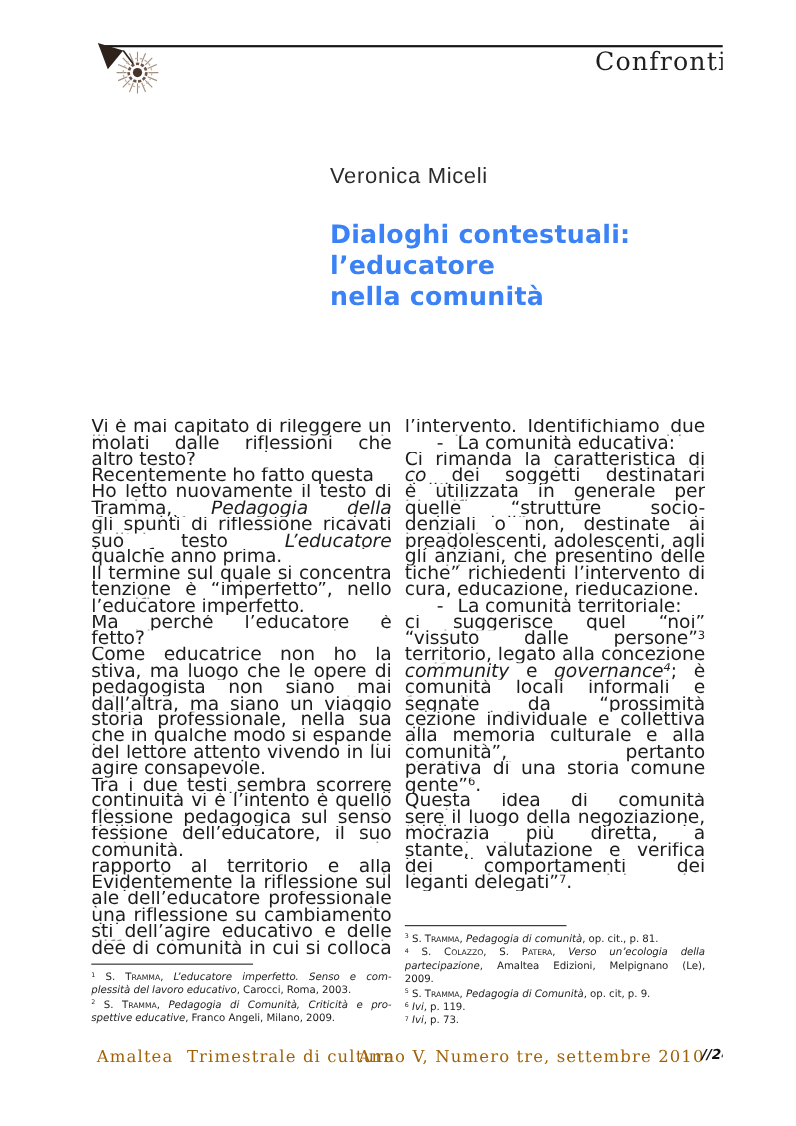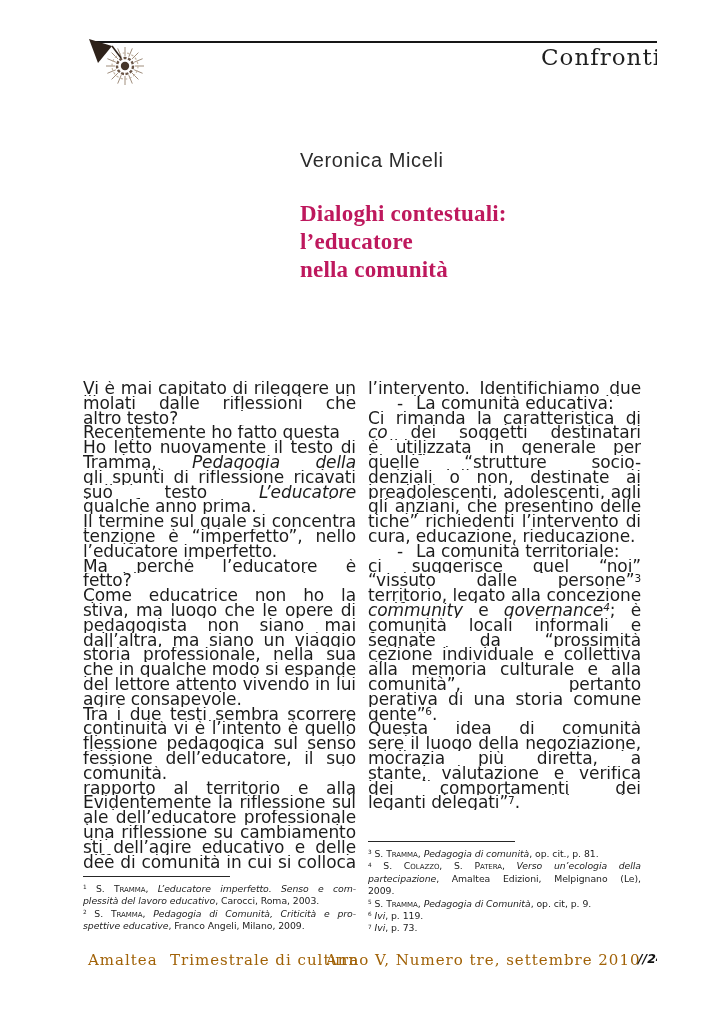--- a/index.html
+++ b/index.html
@@ -13,21 +13,21 @@
   .confronti {
     position:absolute; top:44px; left:480px; width:181px; text-align:right;
     font-family:"DejaVu Serif", serif; font-size:23px; letter-spacing:1px; color:#1f1f1f;
   }
   
   .author {
     position:absolute; left:300px; top:149px;
     font-family:"Liberation Sans", sans-serif; font-size:20px; letter-spacing:0.6px; color:#2b2b2b;
   }
   .title { position:absolute; left:300px; top:200px; }
-  .title-line { font-weight:bold; font-size:23px; line-height:28px; letter-spacing:0.2px; color:#be185d;font-family:Liberation Serif, serif; }
+  .title-line { font-weight:bold; font-size:23px; line-height:28px; letter-spacing:0.2px; color:#3b82f6; }
   
   .col { position:absolute; top:381px; width:273px; font-size:17px; line-height:14.8px; letter-spacing:-0.1px; }
   .col-left  { left:83px; }
   .col-right { left:368px; }
   .line { text-align:left; height:14.8px; overflow:hidden; }
   .line.just { text-align:justify; text-align-last:justify; -moz-text-align-last:justify; }
   .line.list { padding-left:29px; }
   .sg-n { }
   .sg-i { font-style:italic; }
   .sg-p { font-size:0.62em; position:relative; top:-0.45em; }

